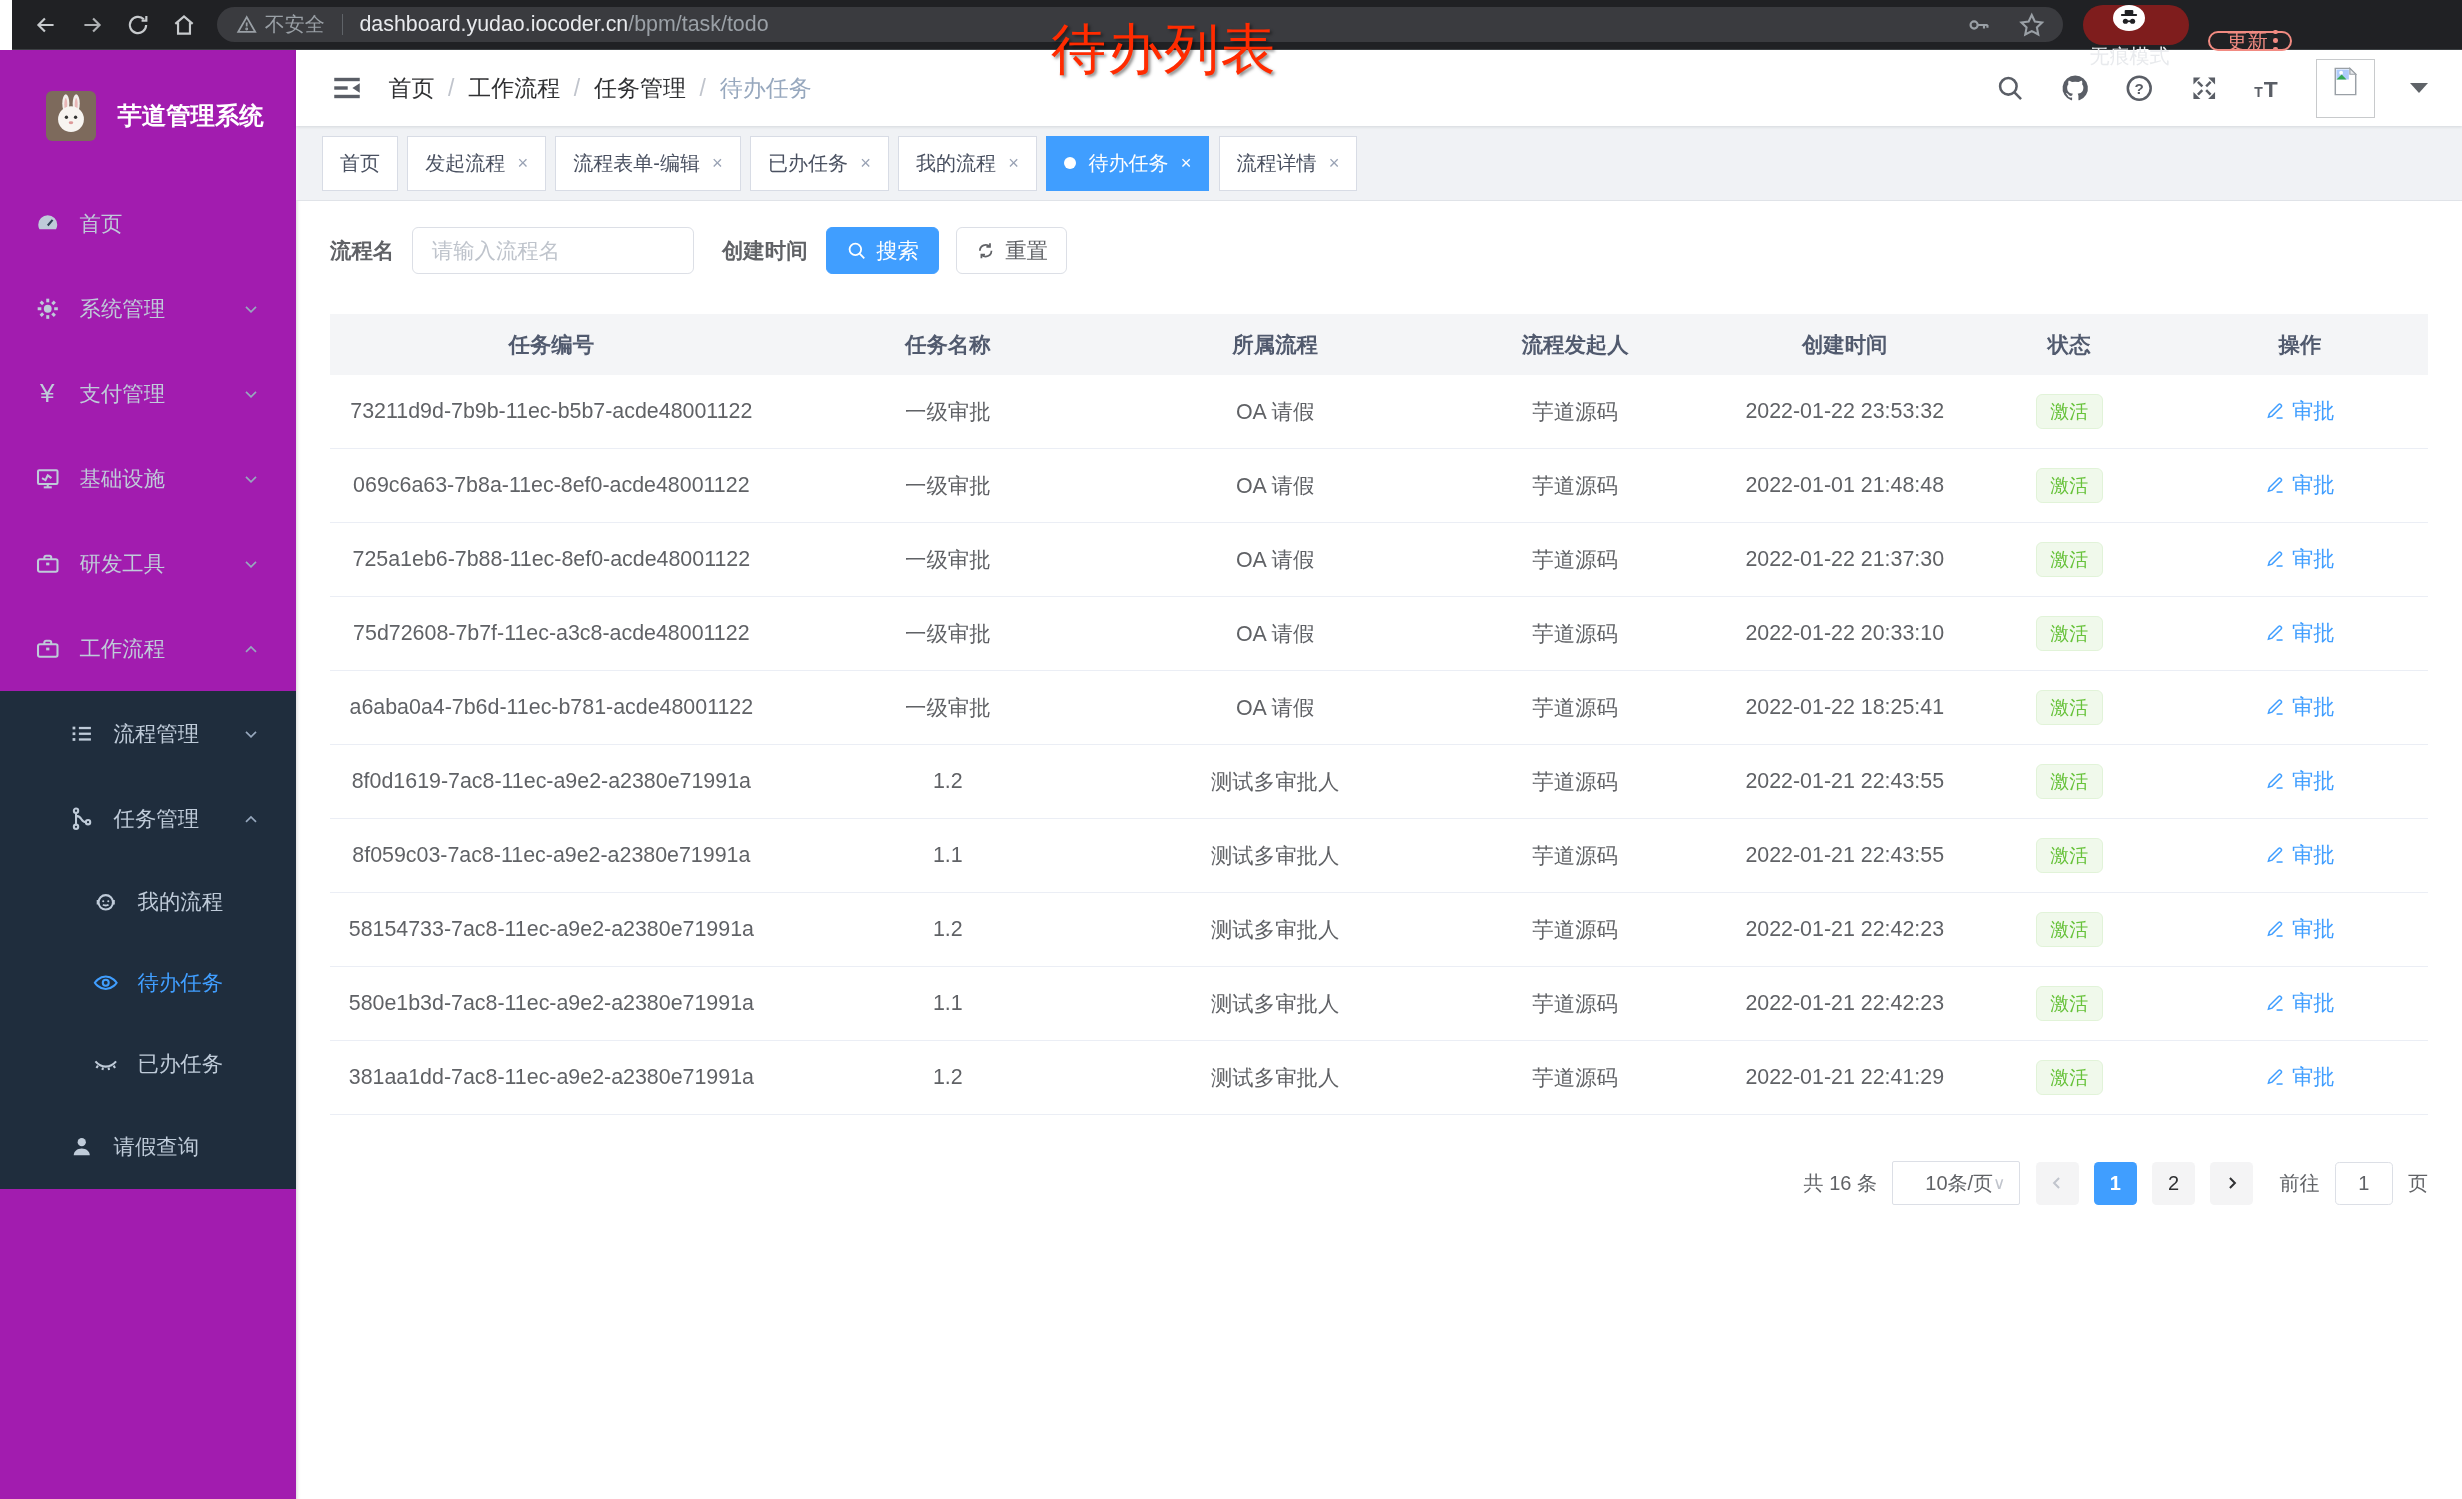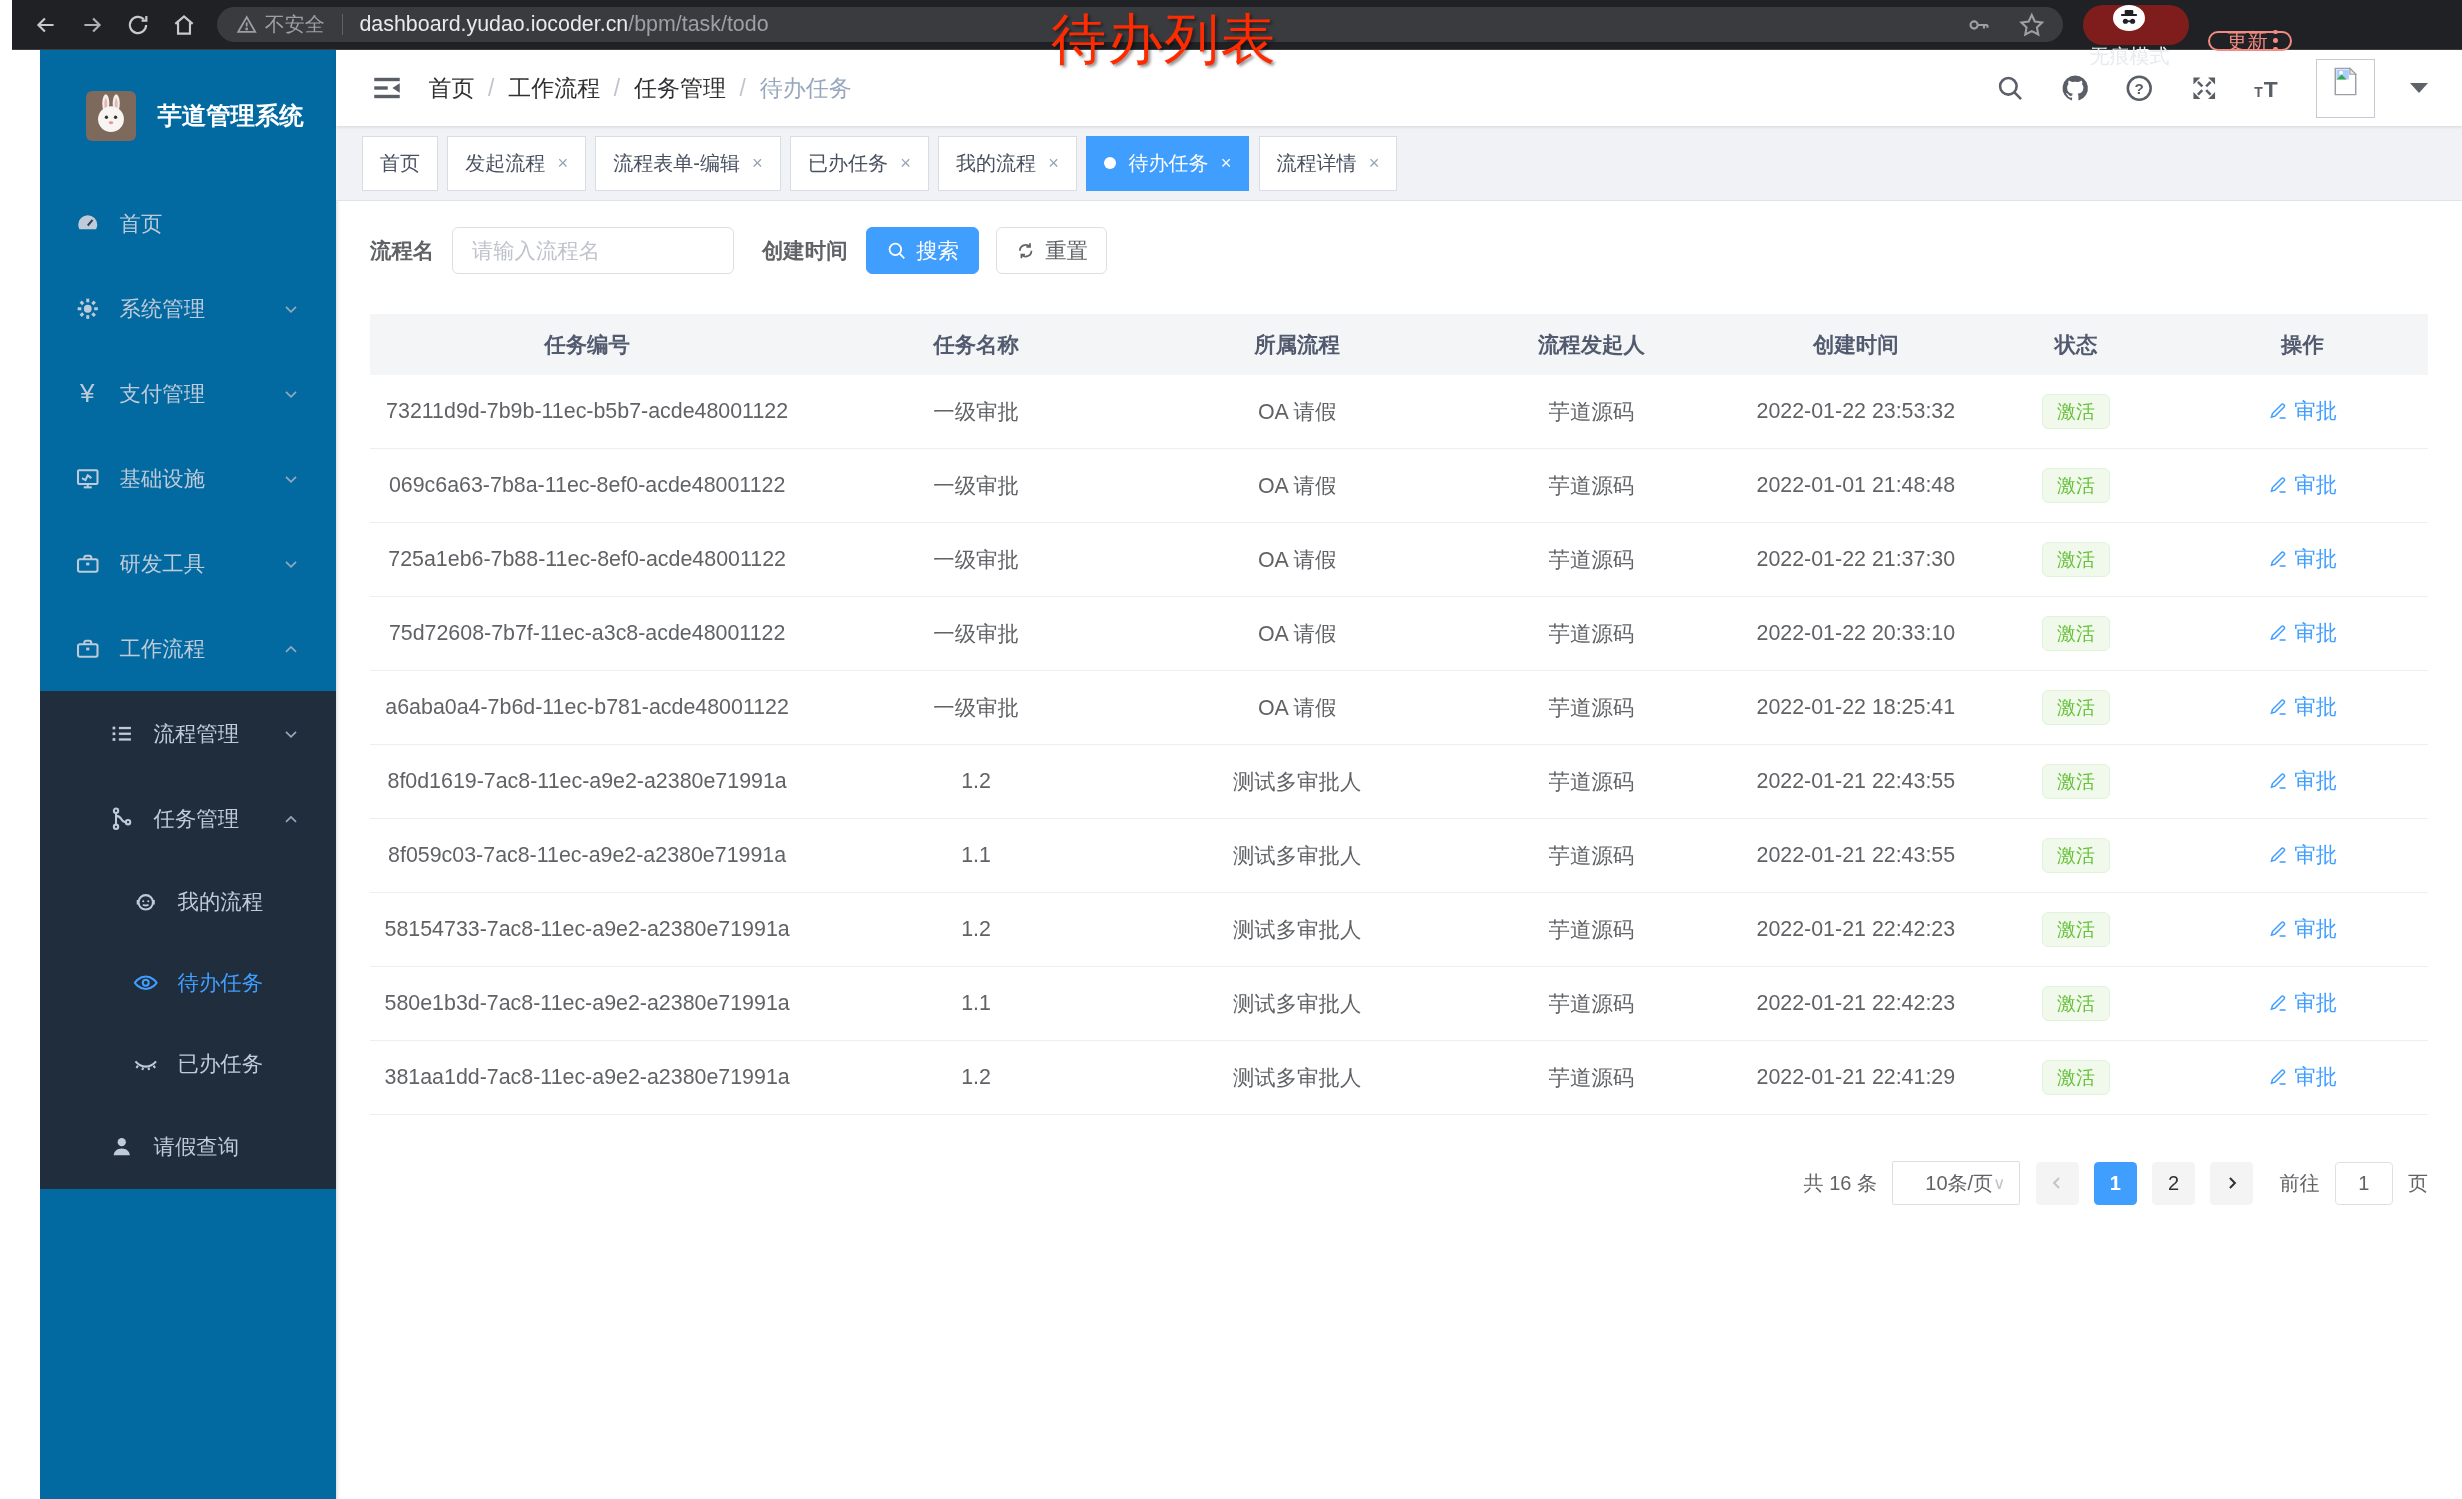--- a/index.html
+++ b/index.html
@@ -22,26 +22,26 @@
   .urlbar .tail-ic { color:#9aa0a6; margin-left:26px; }
   .incog { height:40px; border-radius:20px; background:#7f1d1d; display:flex; align-items:center;
     gap:12.2px; padding:0 20px 0 6.1px; margin-left:20px; color:#e8eaed; font-size:20px;flex-direction:column; }
   .incog-circ { width:32px; height:32px; border-radius:50%; background:#fff; display:flex; align-items:center; justify-content:center; }
   .update-pill { height:20px; border-radius:17.5px; border:2.3px solid #f28b82; color:#f28b82;
     display:flex; align-items:center; gap:5px; padding:0 12.2px 0 17px; margin-left:18.3px; font-size:20.6px;margin-top:32px; }
   .dots3 { display:flex; flex-direction:column; gap:3.8px; }
   .dots3 i { width:4.6px; height:4.6px; border-radius:50%; background:#f28b82; }
 
   
-  .annotation { position:absolute; left:1051px; top:9px; z-index:50; font-size:55px; line-height:1.1;
+  .annotation { position:absolute; left:1051px; top:19px; z-index:50; font-size:55px; line-height:1.1;
     letter-spacing:1.5px; text-shadow:2.3px 2.3px 3.1px rgba(0,0,0,.45); pointer-events:none; }
 
   
   .app { position:absolute; left:0; top:50px; width:2462px; height:1449px; display:flex; }
-  .sidebar { width:296px; background:#0369a1; flex:0 0 auto; color:#bfcbd9; position:relative;margin-left:40px; }
+  .sidebar { width:296px; background:#a21caf; flex:0 0 auto; color:#bfcbd9; position:relative; }
   .logo-row { height:131px; display:flex; align-items:center; padding-left:46px; gap:21.4px; }
   .logo-img { width:50px; height:50px; border-radius:6.1px; overflow:hidden; flex:0 0 auto; }
   .logo-title { color:#fff; font-size:24.4px; font-weight:bold; }
 
   .menu-item { height:85px; display:flex; align-items:center; font-size:21.4px; position:relative; cursor:pointer; }
   .menu-item .mi-icon { width:30.5px; display:flex; justify-content:center; margin-right:17px; }
   .menu-item .mi-icon svg { width:27.5px; height:27.5px; }
   .menu-item .chev { position:absolute; right:35px; color:#97a8be; }
   .lvl1 { padding-left:32px; }
   .lvl2 { padding-left:66px; }

